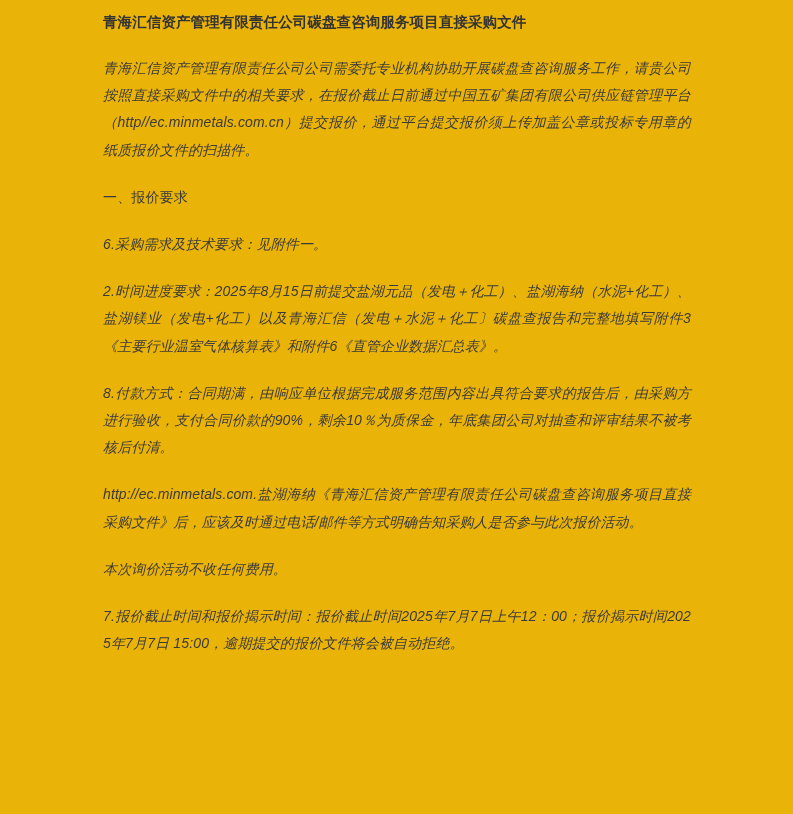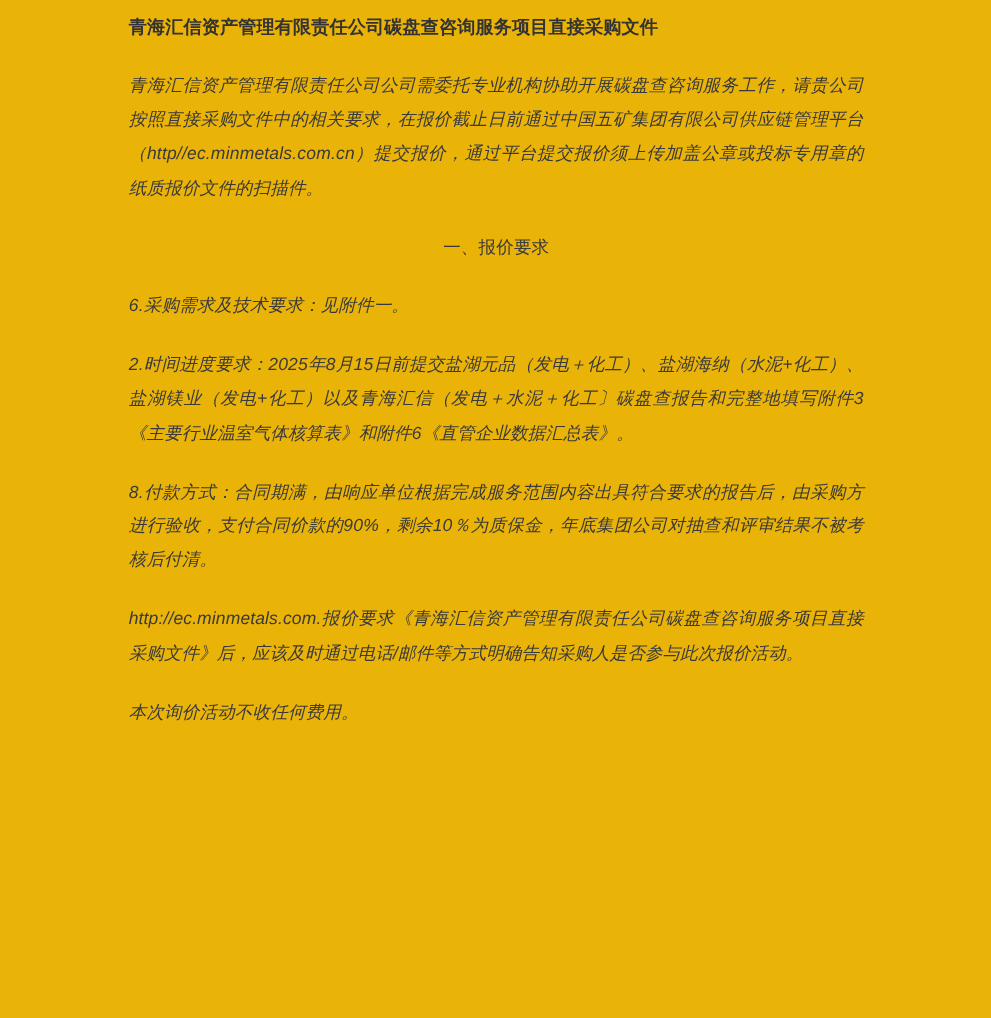--- a/index.html
+++ b/index.html
@@ -49,21 +49,21 @@
   }
   .para:last-child {
     margin-bottom: 0;
   }
   .section-heading {
     font-size: 14px;
     line-height: 27.2px;
     margin: 0 0 20px 0;
     color: #3a3a3a;
     letter-spacing: 0.15px;
-    text-align: center;
+    text-align: left;
   }
   
   .para-wide-first {
     text-align: justify;
     text-justify: distribute;
   }
   .para-wide-first .wide-line {
     display: block;
     letter-spacing: 4.4px;
     white-space: nowrap;
@@ -85,19 +85,20 @@
     <p class="section-heading">一、报价要求</p>
 
     <p class="para">6.采购需求及技术要求：见附件一。</p>
 
     <p class="para">2.时间进度要求：2025年8月15日前提交盐湖元品（发电＋化工）、盐湖海纳（水泥+化工）、盐湖镁业（发电+化工）以及青海汇信（发电＋水泥＋化工〕碳盘查报告和完整地填写附件3《主要行业温室气体核算表》和附件6《直管企业数据汇总表》。</p>
 
 
     <p class="para">8.付款方式：合同期满，由响应单位根据完成服务范围内容出具符合要求的报告后，由采购方进行验收，支付合同价款的90%，剩余10％为质保金，年底集团公司对抽查和评审结果不被考核后付清。</p>
 
 
-    <p class="para para-wide-first"><span class="tight">http://ec.minmetals.com.报价要求《青海汇信资产管理有限责任公司碳盘查咨询服务项目直接采购文件》后，应该及时通过电话/邮件等方式明确告知采购人是否参与此次报价活动。</span></p>
+    <p class="para para-wide-first"><span class="tight">http://ec.minmetals.com.盐湖海纳《青海汇信资产管理有限责任公司碳盘查咨询服务项目直接采购文件》后，应该及时通过电话/邮件等方式明确告知采购人是否参与此次报价活动。</span></p>
 
     <p class="para">本次询价活动不收任何费用。</p>
 
+    <p class="para">7.报价截止时间和报价揭示时间：报价截止时间2025年7月7日上午12：00；报价揭示时间2025年7月7日 15:00，逾期提交的报价文件将会被自动拒绝。</p>
 
   </div>
 </div>
 
 </body></html>

